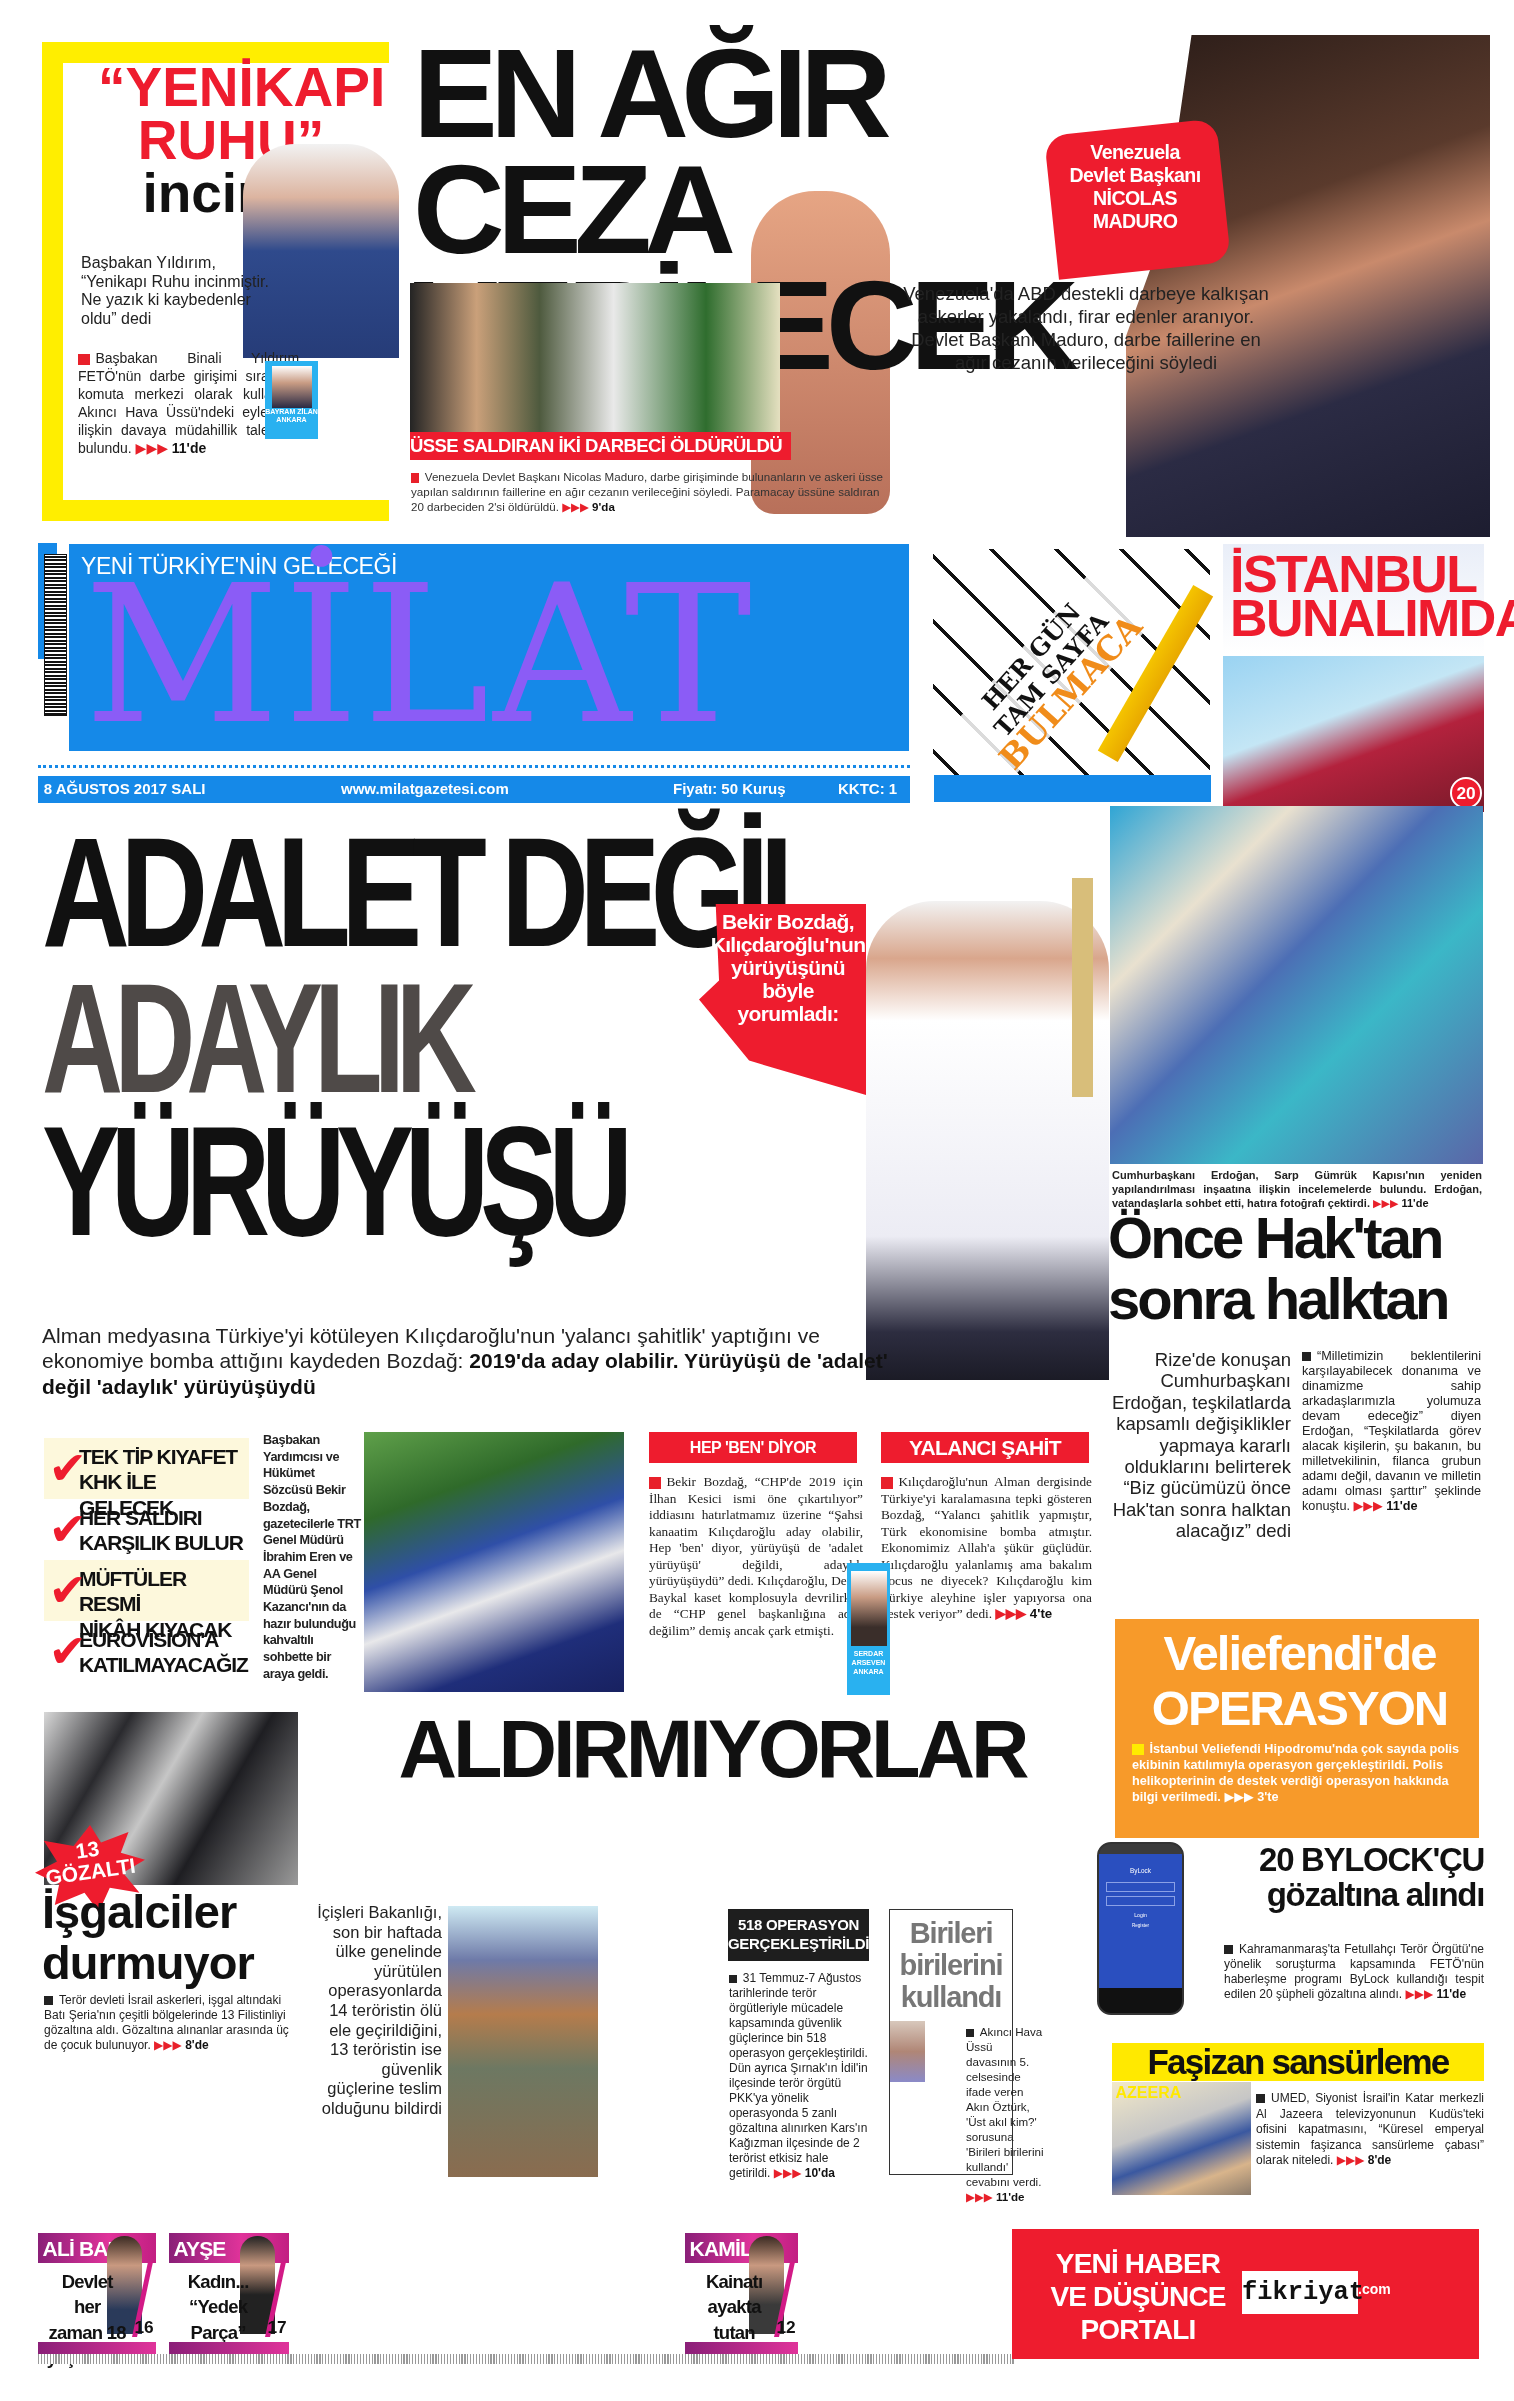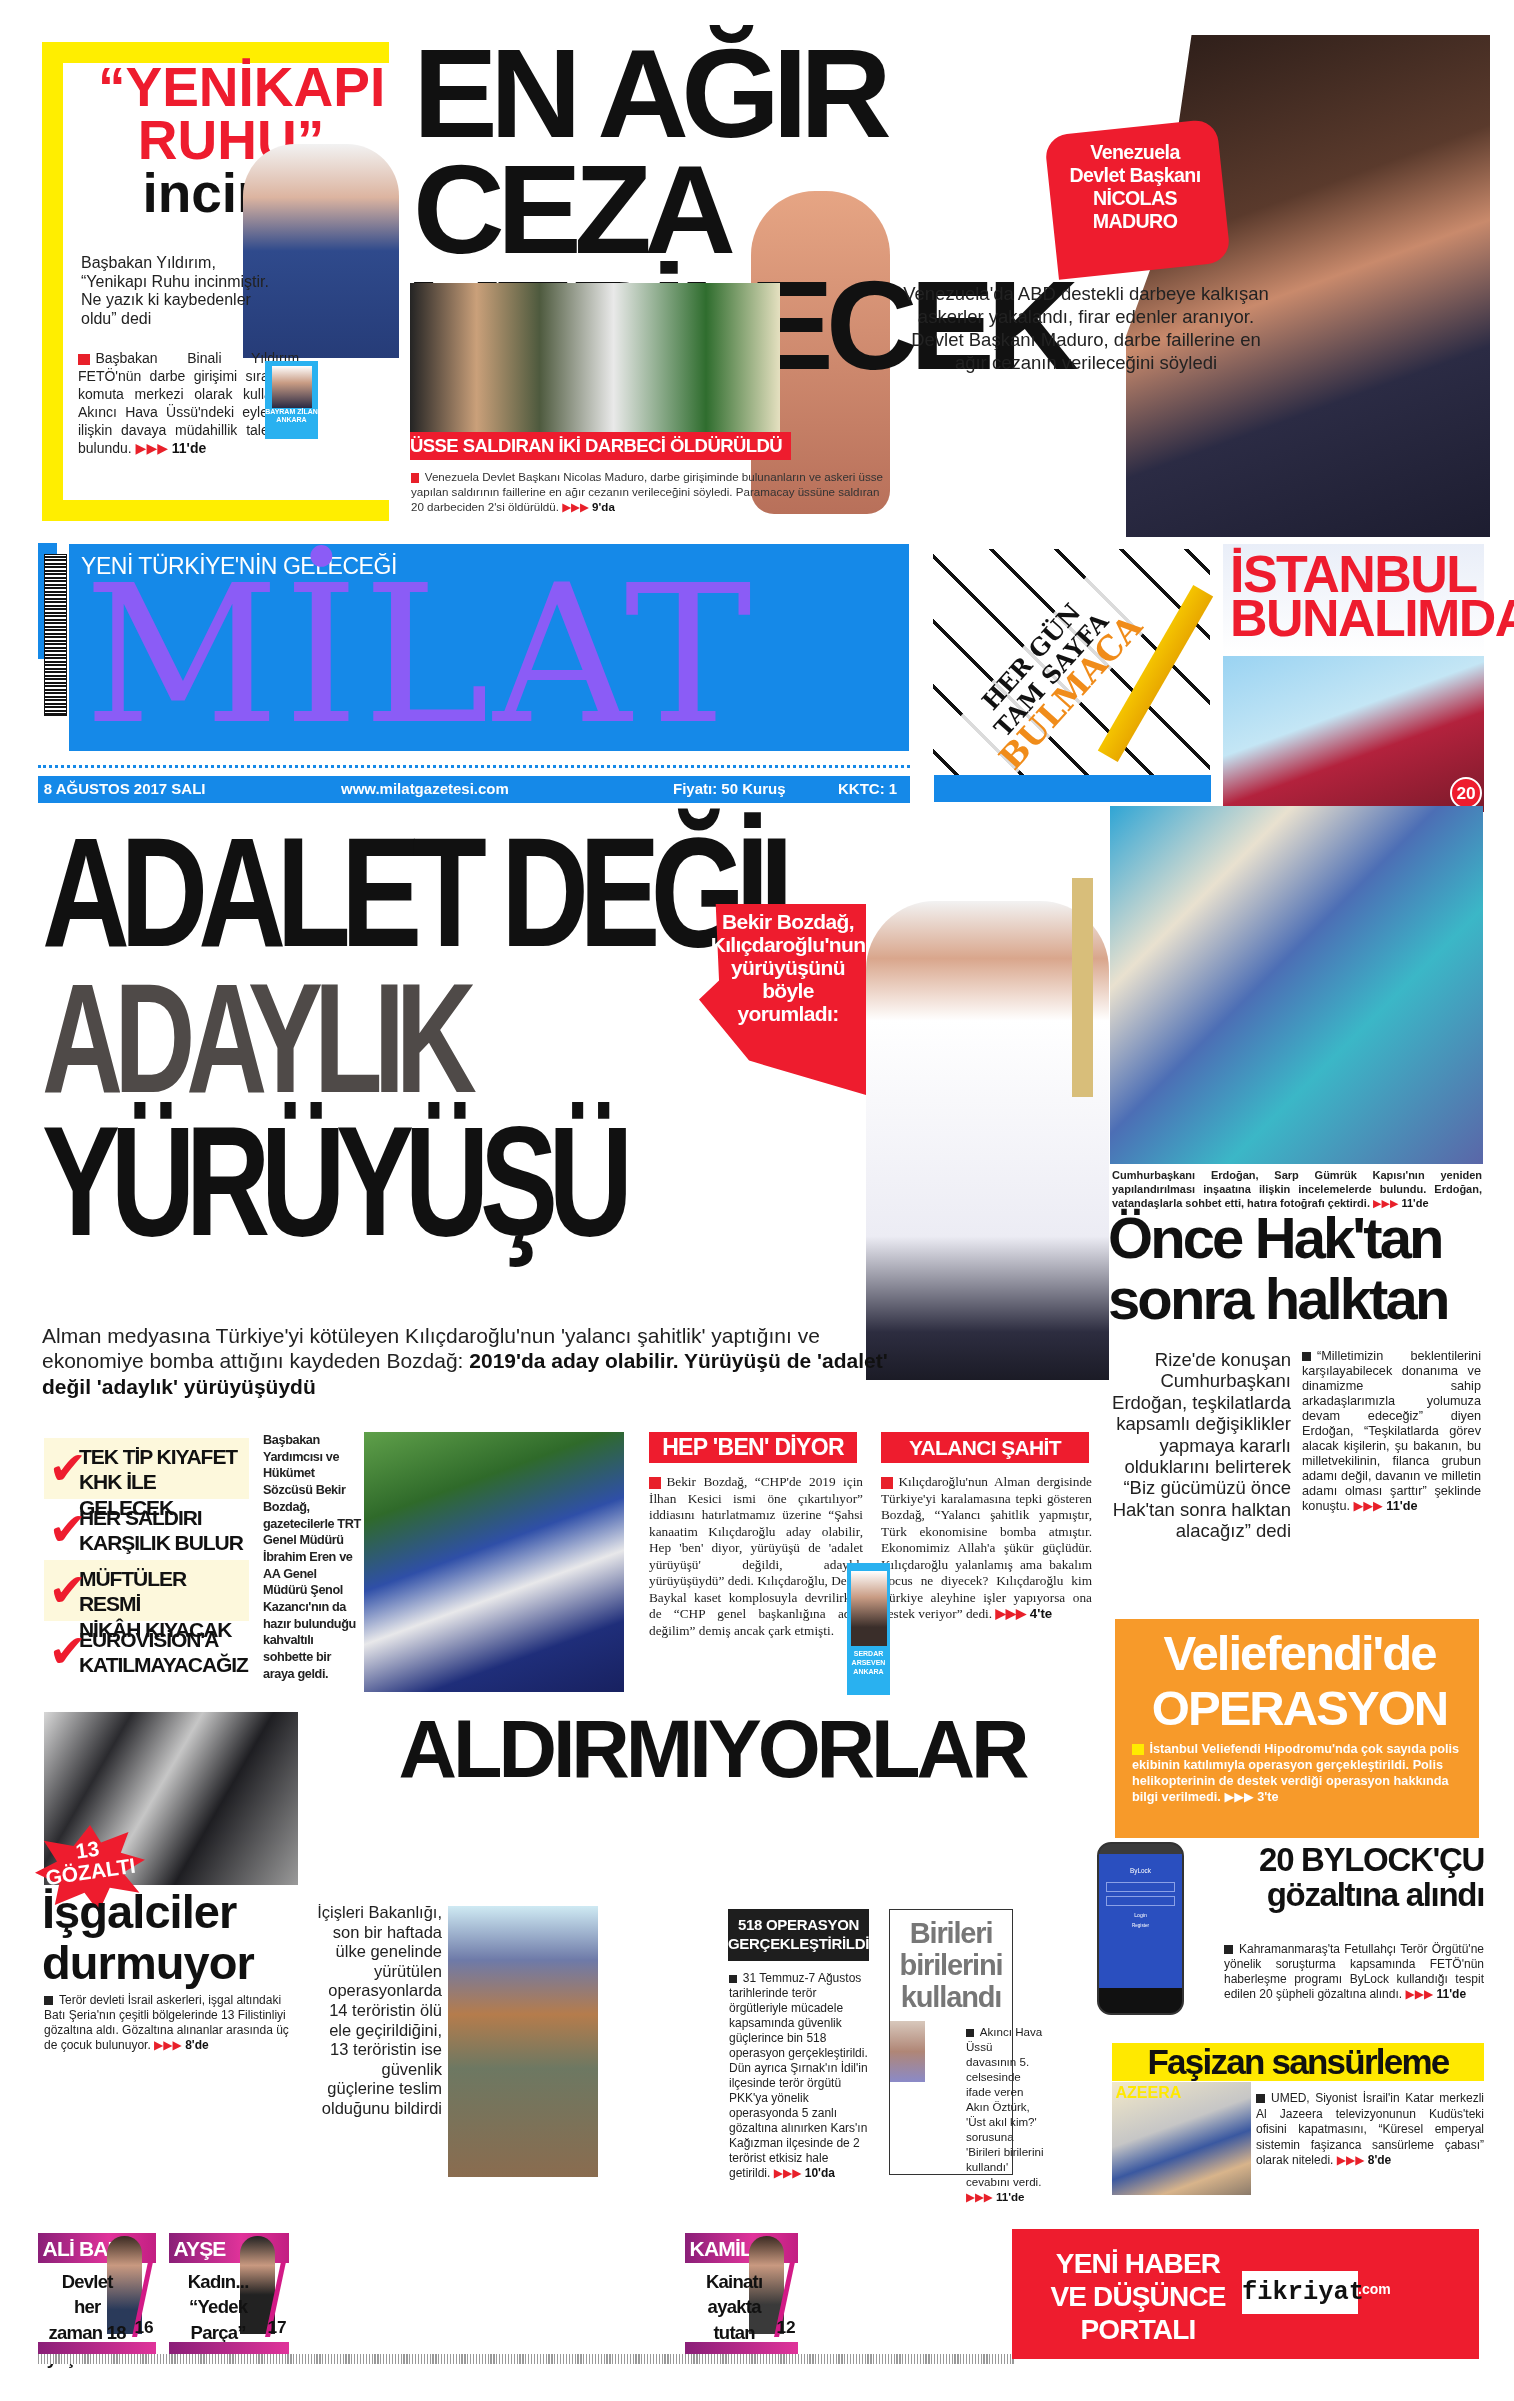--- a/index.html
+++ b/index.html
@@ -77,21 +77,21 @@
 
   
   #checklist { left: 44px; top: 1438px; width: 205px; }
   .check-item { position: relative; height: 61px; padding-left: 35px; font-size: 21px; line-height: 25.4px; font-weight: bold; letter-spacing: -0.05em; color:#111; padding-top: 5.8px; }
   .check-item:nth-child(odd) { background: #fdf8dc; }
   .check-mark { position:absolute; left: 4.6px; top: 7px; width: 19.6px; height: 46px; color: #ee1c2e; font-size: 46px; line-height: 46px; font-weight: bold; }
   #bozdag-caption { left: 263px; top: 1432px; width: 98px; font-size: 12.7px; line-height: 16.7px; font-weight: bold; color:#222; letter-spacing: -0.03em; }
   #bozdag-photo { left: 364px; top: 1432px; width: 260px; height: 260px; background: linear-gradient(160deg,#5fa04a 0%,#2f6a2a 25%,#2f4fa8 45%,#e8e8ea 60%,#1f2e7a 80%,#182160 100%); }
 
   
-  #hepben-banner { left: 649px; top: 1432px; width: 208px; height: 31px; background:#ee1c2e; color:#fff; font-weight:bold; font-size: 23px; line-height: 31px; text-align:center; letter-spacing: -0.03em; }
+  #hepben-banner { left: 649px; top: 1432px; width: 208px; height: 31px; background:#ee1c2e; color:#fff; font-weight:bold; font-size: 16px; line-height: 31px; text-align:center; letter-spacing: -0.03em; }
   #yalanci-banner { left: 881px; top: 1432px; width: 208px; height: 31px; background:#ee1c2e; color:#fff; font-weight:bold; font-size: 21px; line-height: 31px; text-align:center; letter-spacing: -0.03em; }
   #hepben-body { left: 649px; top: 1474px; width: 214px; font-size: 13.3px; line-height: 16.5px; color: #222; }
   #yalanci-body { left: 881px; top: 1474px; width: 211px; font-size: 13.3px; line-height: 16.5px; color: #222; }
   #serdar-box { left: 847px; top: 1563px; width: 43px; height: 132px; background:#29b1f0; }
   #serdar-photo { left: 851px; top: 1571px; width: 36px; height: 75px; background: linear-gradient(180deg,#fff 0%,#c99c84 35%,#3a2e2a 75%); }
   #serdar-text { left: 847px; top: 1649px; width: 43px; font-size: 7px; line-height: 9.2px; font-weight: bold; color:#fff; text-align:center; }
 
   
   #veli-box { left: 1115px; top: 1619px; width: 364px; height: 219px; background: #f79a2a; }
   #veli-title { left: 1129px; top: 1626px; width: 341px; font-size: 49px; line-height: 55px; color:#fff; font-weight: 900; letter-spacing: -0.04em; text-align:center; }

